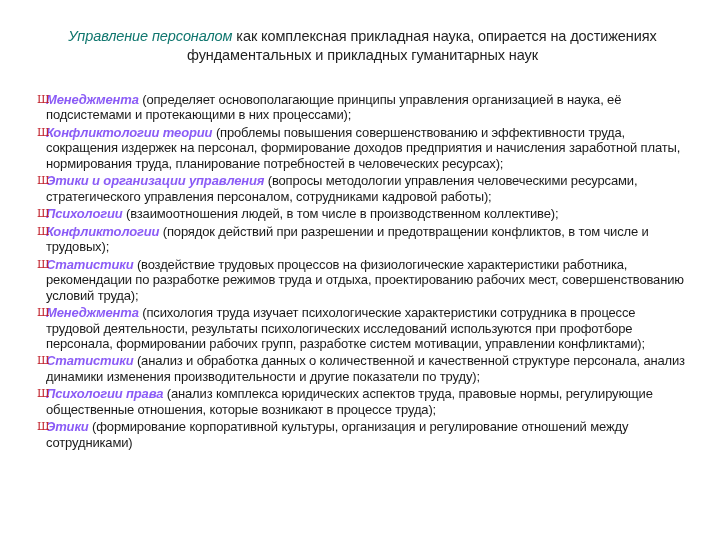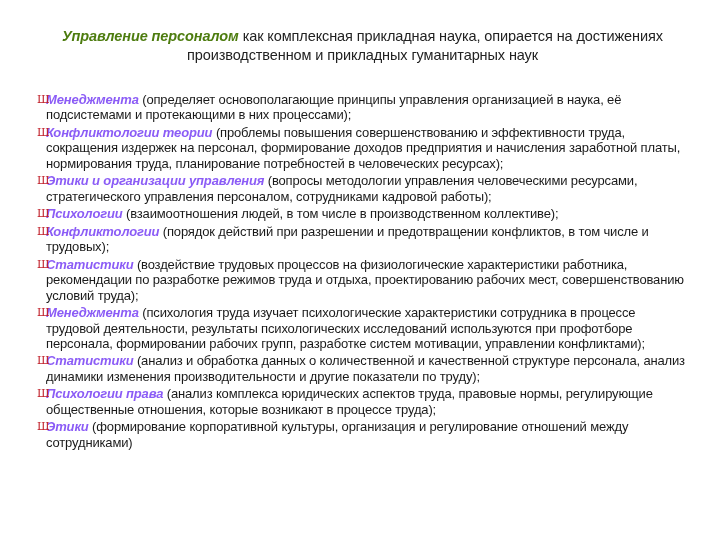--- a/index.html
+++ b/index.html
@@ -20,23 +20,23 @@
       left: 40px;
       top: 27px;
       width: 645px;
       text-align: center;
       font-size: 14.5px;
       line-height: 19px;
       color: #222;
       letter-spacing: -0.1px;
     }
     .slide-title .accent {
-      font-weight: bold;
+      font-weight: normal;
       font-style: italic;
-      color: #4d7c0f;
+      color: #0f766e;
     }
     .items {
       position: absolute;
       left: 38px;
       top: 92px;
       width: 650px;
       margin: 0;
       padding: 0;
       list-style: none;
     }
@@ -58,21 +58,21 @@
     }
     .term {
       font-weight: bold;
       font-style: italic;
       color: #8b5cf6;
     }
   </style>
 </head>
 <body>
 
-<div class="slide-title"><span class="accent">Управление персоналом</span><span> как комплексная прикладная  наука, опирается на достижениях производственном и прикладных гуманитарных наук</span></div>
+<div class="slide-title"><span class="accent">Управление персоналом</span><span> как комплексная прикладная  наука, опирается на достижениях фундаментальных и прикладных гуманитарных наук</span></div>
 
 <ul class="items">
   <li class="item"><span class="bullet">Ш</span><span class="term">Менеджмента</span><span> (определяет основополагающие принципы управления организацией в наука, её подсистемами и протекающими в них процессами);</span></li>
   <li class="item"><span class="bullet">Ш</span><span class="term">Конфликтологии теории</span><span> (проблемы повышения совершенствованию и эффективности труда, сокращения издержек на персонал, формирование доходов предприятия и начисления заработной платы, нормирования труда, планирование потребностей в человеческих ресурсах);</span></li>
   <li class="item"><span class="bullet">Ш</span><span class="term">Этики и организации управления</span><span> (вопросы методологии управления человеческими ресурсами, стратегического управления персоналом, сотрудниками кадровой работы);</span></li>
   <li class="item"><span class="bullet">Ш</span><span class="term">Психологии</span><span> (взаимоотношения людей, в том числе в производственном коллективе);</span></li>
   <li class="item"><span class="bullet">Ш</span><span class="term">Конфликтологии</span><span> (порядок действий при разрешении и предотвращении конфликтов, в том числе и трудовых);</span></li>
   <li class="item"><span class="bullet">Ш</span><span class="term">Статистики</span><span> (воздействие трудовых процессов на физиологические характеристики работника, рекомендации по разработке режимов труда и отдыха, проектированию рабочих мест, совершенствованию условий труда);</span></li>
   <li class="item"><span class="bullet">Ш</span><span class="term">Менеджмента</span><span> (психология труда изучает психологические характеристики сотрудника в процессе трудовой деятельности, результаты психологических исследований используются при профотборе персонала, формировании рабочих групп, разработке систем мотивации, управлении конфликтами);</span></li>
   <li class="item"><span class="bullet">Ш</span><span class="term">Статистики</span><span>  (анализ и обработка данных о количественной и качественной структуре персонала, анализ динамики изменения производительности и другие показатели по труду);</span></li>

